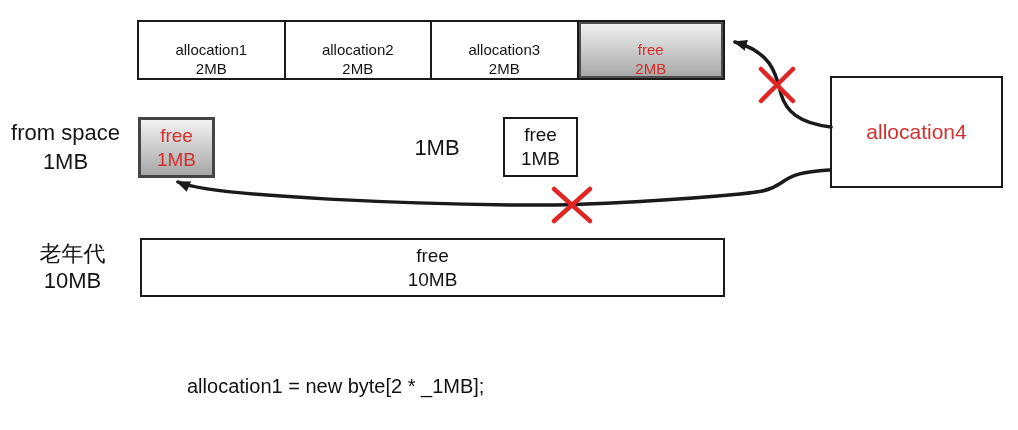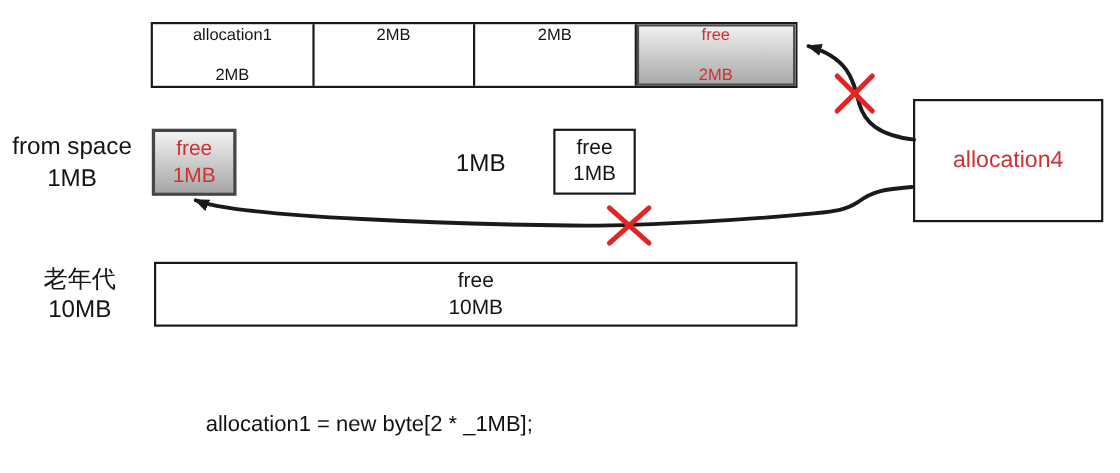--- a/index.html
+++ b/index.html
@@ -17,40 +17,40 @@
   .side-label{
     position:absolute;display:flex;flex-direction:column;justify-content:center;
     text-align:center;font-size:22px;line-height:27px;color:#141414;
   }
   .box{
     position:absolute;background:#ffffff;border:2px solid var(--line);
     box-sizing:border-box;
   }
   .eden-box{left:137px;top:20px;width:588px;height:60px;display:flex;}
   .cell{
-    flex:1 1 0;display:flex;flex-direction:column;justify-content:space-between;
+    flex:1 1 0;display:flex;flex-direction:column;justify-content:flex-end;
     text-align:center;font-size:15px;line-height:19px;border-left:2px solid var(--line);
   }
   .cell:first-child{border-left:none;}
   .cell.free{
     background:linear-gradient(to bottom,var(--free-gradient-top),var(--free-gradient-bottom));
     box-shadow:inset 0 0 0 2px #4d4d4d;color:var(--red-text);
   }
   .survivor-box{
     display:flex;flex-direction:column;justify-content:center;text-align:center;
     font-size:19px;line-height:24px;
   }
   .from-box{
     left:138px;top:117px;width:77px;height:61px;border:3px solid #454545;
     background:linear-gradient(to bottom,var(--free-gradient-top),var(--free-gradient-bottom));
     color:var(--red-text);
   }
   .to-box{left:503px;top:117px;width:75px;height:60px;color:#141414;}
   .alloc4-box{
-    left:830px;top:90px;width:173px;height:112px;display:flex;flex-direction:column;
+    left:830px;top:76px;width:173px;height:112px;display:flex;flex-direction:column;
     justify-content:center;text-align:center;font-size:21px;line-height:28px;color:var(--red-text);
   }
   .oldgen-box{
     left:140px;top:238px;width:585px;height:59px;display:flex;flex-direction:column;
     justify-content:center;text-align:center;font-size:19px;line-height:24px;color:#141414;
   }
   .code-block{
     position:absolute;left:187px;top:324px;font-size:20px;line-height:25px;
     color:#111111;white-space:pre;
   }
@@ -77,23 +77,25 @@
     <div>老年代</div>
     <div>10MB</div>
   </div>
 
   <div class="box eden-box">
     <div class="cell">
       <div>allocation1</div>
       <div>2MB</div>
     </div>
     <div class="cell">
+      <div>allocation2</div>
       <div>2MB</div>
     </div>
     <div class="cell">
+      <div>allocation3</div>
       <div>2MB</div>
     </div>
     <div class="cell free">
       <div>free</div>
       <div>2MB</div>
     </div>
   </div>
 
   <div class="box survivor-box from-box">
     <div>free</div>

